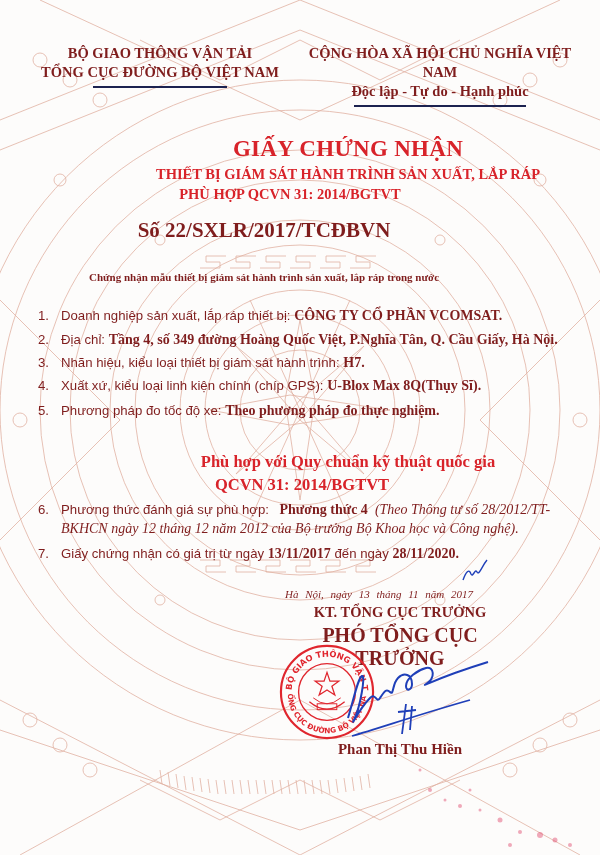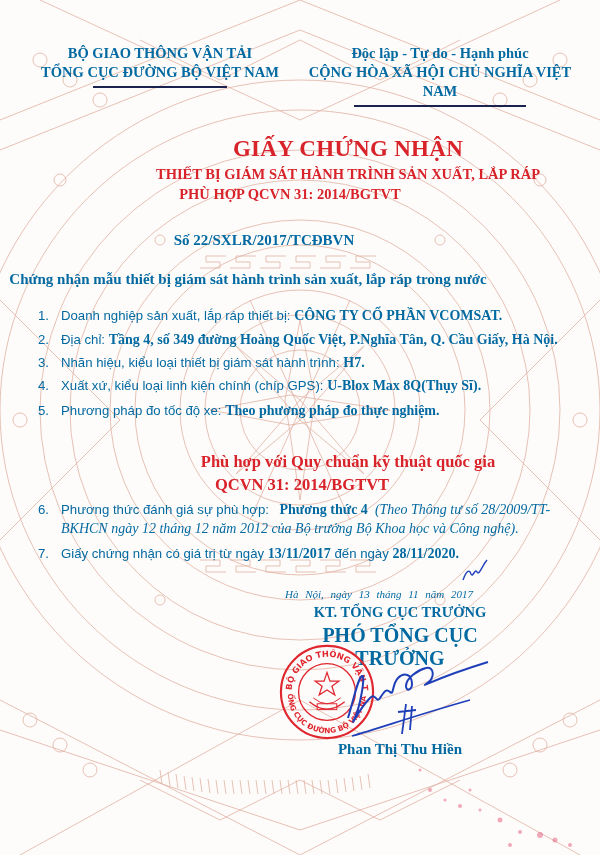--- a/index.html
+++ b/index.html
@@ -4,35 +4,35 @@
   <style>
     html, body { margin: 0; padding: 0; }
     body {
       width: 600px; height: 855px; position: relative; overflow: hidden;
       background: #fdfcfb;
       font-family: "Liberation Serif", "DejaVu Serif", serif;
       color: #1b1f4a;
     }
     .bg { position: absolute; left: 0; top: 0; width: 600px; height: 855px; z-index: 0; }
     .layer { position: absolute; z-index: 2; }
-    .navy { color: #0369a1; }
+    .navy { color: #7f1d1d; }
     .red { color: #d8232a; padding-left: 48px; }
     .b { font-weight: bold; }
     .center { text-align: center; }
 
     .hdr-left { left: 40px; top: 44px; width: 240px; font-size: 14.5px; line-height: 19px; }
     .hdr-right { left: 290px; top: 44px; width: 300px; font-size: 14.5px; line-height: 19px; }
     .hdr-left .ul { width: 134px; height: 1.5px; background:#1c2250; margin: 4px auto 0; }
     .hdr-right .ul { width: 172px; height: 1.5px; background:#1c2250; margin: 4px auto 0; }
 
     .title { left: 0; width: 600px; top: 136px; font-size: 23px; letter-spacing: 0.3px; }
     .sub1 { left: 0; width: 600px; top: 166px; font-size: 14.5px; }
     .sub2 { left: 0; width: 484px; top: 186px; font-size: 14.5px; }
-    .serial { left: 0; width: 528px; top: 232px; font-size: 15px; }
-    .intro { left: 0; width: 496px; top: 271px; font-size: 15px; }
+    .serial { left: 0; width: 528px; top: 218px; font-size: 21px; }
+    .intro { left: 0; width: 496px; top: 271px; font-size: 11px; padding-left: 16px; }
 
     .items { left: 38px; top: 308px; width: 545px; font-size: 14px; }
     .item { position: absolute; left: 0; white-space: nowrap; }
     .item .num { display: inline-block; width: 23px; }
     .item .txt { font-family: "Liberation Sans", "DejaVu Sans", sans-serif; font-size: 13.2px; }
     .item .val { font-family: "Liberation Serif", serif; font-weight: bold; font-size: 14px; }
     .item .ital { font-family: "Liberation Serif", serif; font-style: italic; font-size: 14px; }
     .item .num2 { font-family: "Liberation Sans", sans-serif; font-size: 13.2px; }
 
     .conform1 { left: 0; width: 600px; top: 452px; font-size: 16.5px; }
@@ -126,22 +126,22 @@
   </g>
 </svg>
 
 <div class="layer hdr-left center b navy">
   <div>BỘ GIAO THÔNG VẬN TẢI</div>
   <div>TỔNG CỤC ĐƯỜNG BỘ VIỆT NAM</div>
   <div class="ul"></div>
 </div>
 
 <div class="layer hdr-right center b navy">
+  <div>CỘNG HÒA XÃ HỘI CHỦ NGHĨA VIỆT NAM</div>
   <div>Độc lập - Tự do - Hạnh phúc</div>
-  <div>CỘNG HÒA XÃ HỘI CHỦ NGHĨA VIỆT NAM</div>
   <div class="ul"></div>
 </div>
 
 <div class="layer title center b red">GIẤY CHỨNG NHẬN</div>
 <div class="layer sub1 center b red">THIẾT BỊ GIÁM SÁT HÀNH TRÌNH SẢN XUẤT, LẮP RÁP</div>
 <div class="layer sub2 center b red">PHÙ HỢP QCVN 31: 2014/BGTVT</div>
 <div class="layer serial center b navy">Số 22/SXLR/2017/TCĐBVN</div>
 <div class="layer intro center b navy">Chứng nhận mẫu thiết bị giám sát hành trình sản xuất, lắp ráp trong nước</div>
 
 <div class="layer items navy">
@@ -155,21 +155,21 @@
     <span class="num num2">3.</span><span class="txt">Nhãn hiệu, kiểu loại thiết bị giám sát hành trình: </span><span class="val">H7.</span>
   </div>
   <div class="item" style="top:70px">
     <span class="num num2">4.</span><span class="txt">Xuất xứ, kiểu loại linh kiện chính (chíp GPS): </span><span class="val">U-Blox Max 8Q(Thụy Sĩ).</span>
   </div>
   <div class="item" style="top:95px">
     <span class="num num2">5.</span><span class="txt">Phương pháp đo tốc độ xe: </span><span class="val">Theo phương pháp đo thực nghiệm.</span>
   </div>
 
   <div class="item" style="top:194px">
-    <span class="num num2">6.</span><span class="txt">Phương thức đánh giá sự phù hợp:</span>&nbsp;&nbsp;&nbsp;<span class="val">Phương thức 4</span>&nbsp;&nbsp;<span class="ital">(Theo Thông tư số 28/2009/TT-</span>
+    <span class="num num2">6.</span><span class="txt">Phương thức đánh giá sự phù hợp:</span>&nbsp;&nbsp;&nbsp;<span class="val">Phương thức 4</span>&nbsp;&nbsp;<span class="ital">(Theo Thông tư số 28/2012/TT-</span>
   </div>
   <div class="item" style="top:213px; left:23px">
     <span class="ital">BKHCN ngày 12 tháng 12 năm 2012 của Bộ trưởng Bộ Khoa học và Công nghệ).</span>
   </div>
 
   <div class="item" style="top:238px">
     <span class="num num2">7.</span><span class="txt">Giấy chứng nhận có giá trị từ ngày </span><span class="val">13/11/2017</span><span class="txt"> đến ngày </span><span class="val">28/11/2020.</span>
   </div>
 </div>
 

